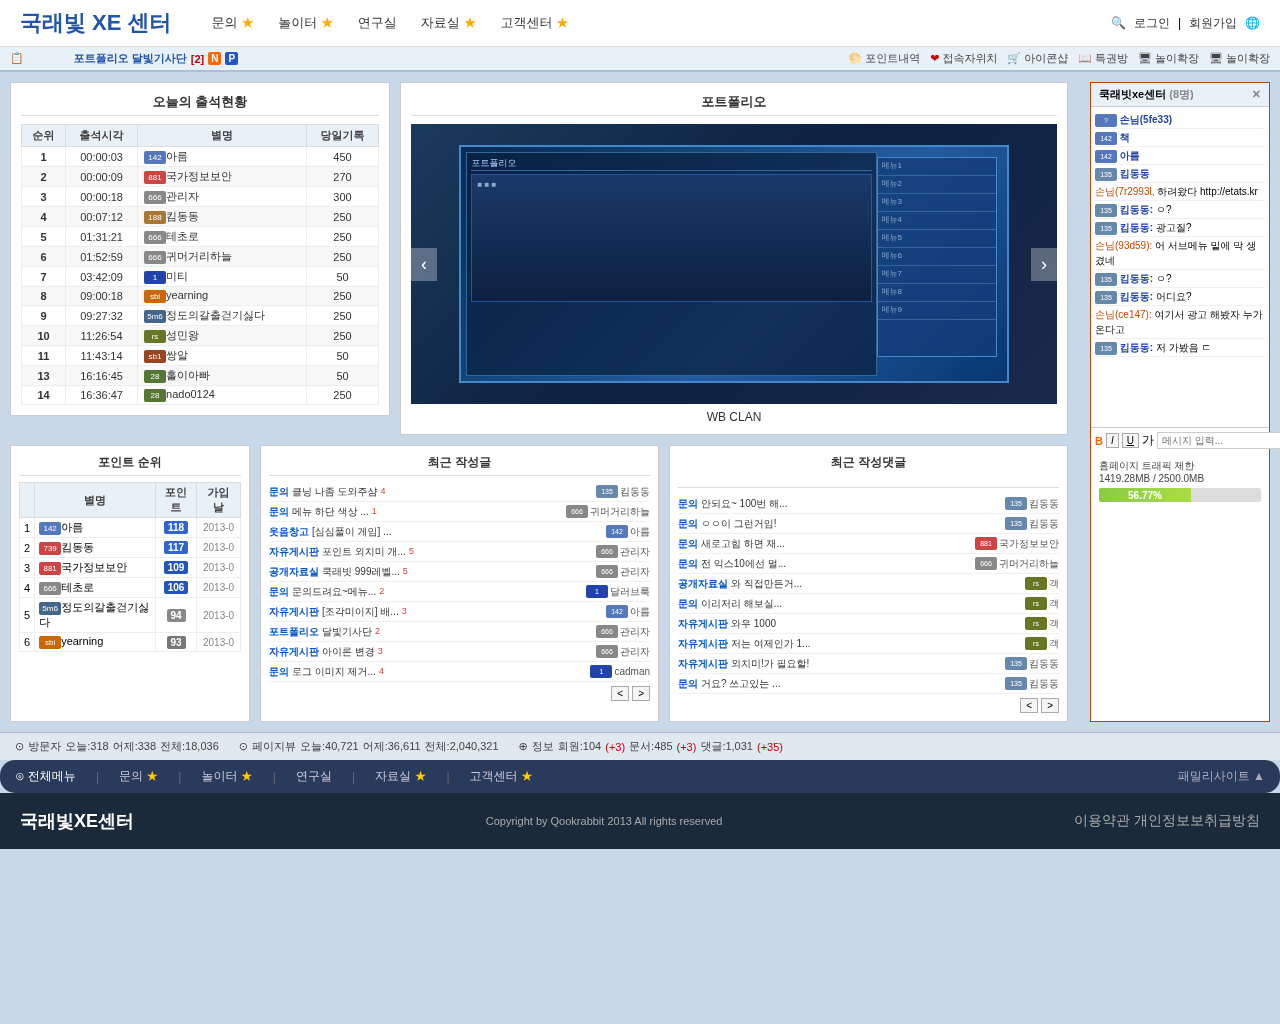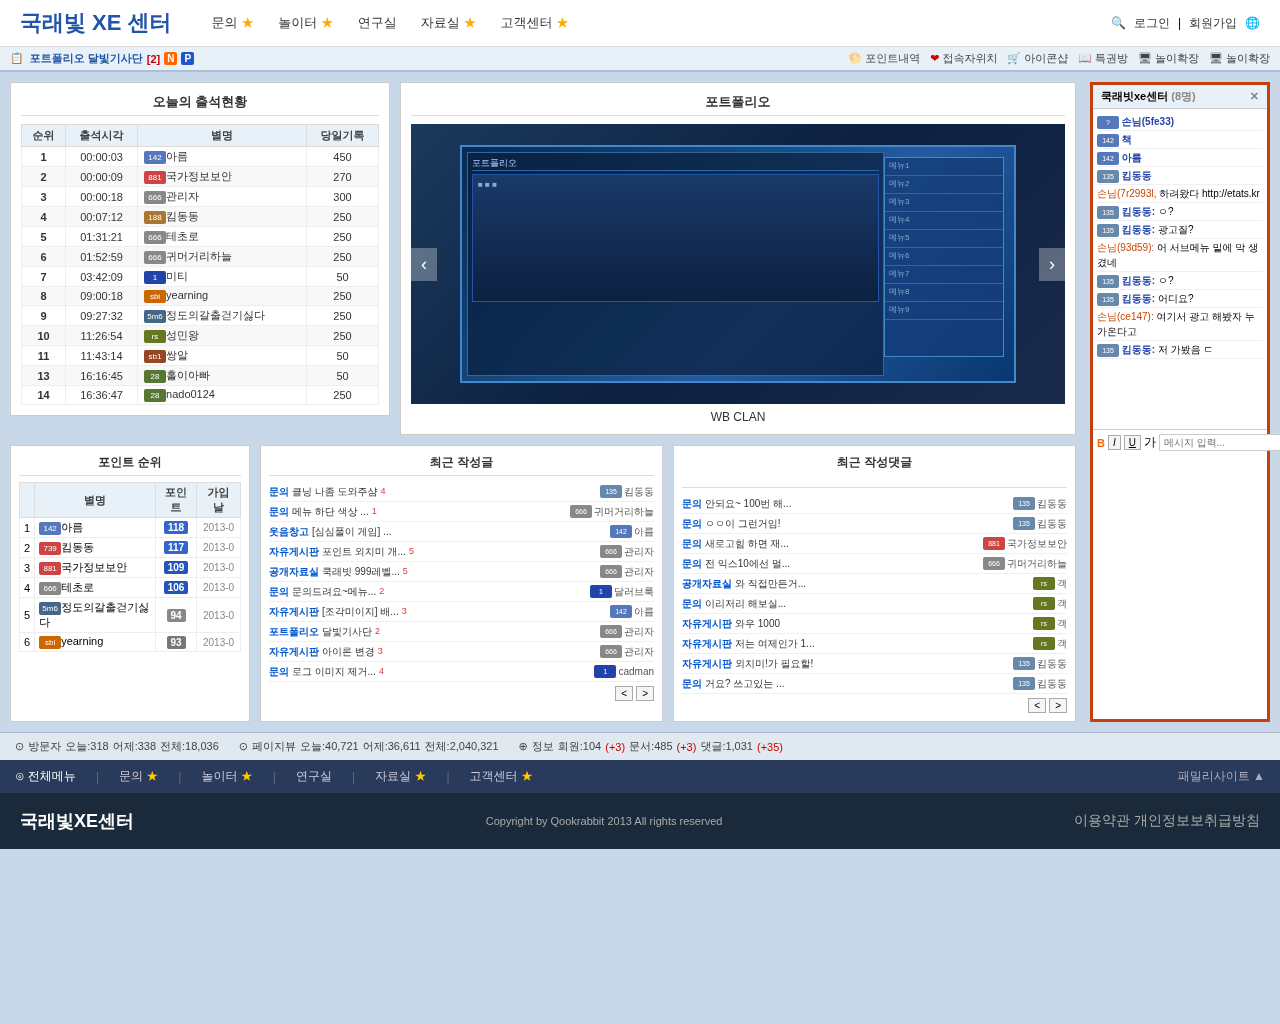--- a/index.html
+++ b/index.html
@@ -9,30 +9,30 @@
     #header { background: #fff; padding: 8px 20px; display: flex; align-items: center; border-bottom: 1px solid #ddd; }
     #logo { font-size: 22px; font-weight: bold; color: #2255aa; margin-right: 40px; }
     #nav { display: flex; gap: 24px; flex: 1; }
     #nav a { text-decoration: none; color: #333; font-size: 13px; }
     #nav a .star { color: #ffaa00; }
     #header-right { display: flex; gap: 8px; font-size: 12px; align-items: center; }
     #header-right a { text-decoration: none; color: #333; }
 
     
     #tabbar { background: #e8f0f8; border-bottom: 2px solid #aac0d8; padding: 4px 10px; display: flex; align-items: center; gap: 6px; font-size: 11px; }
-    #tabbar .tab-title { color: #2255aa; font-weight: bold; display: flex; align-items: center; gap: 4px; }
+    #tabbar .tab-title { color: #2255aa; font-weight: bold; display: flex; align-items: center; gap: 4px; margin-left: 44px; }
     #tabbar-right { margin-left: auto; display: flex; gap: 10px; }
     #tabbar-right .tb-item { display: flex; align-items: center; gap: 3px; color: #444; font-size: 11px; cursor: pointer; }
     .point-icon { color: #ffcc00; }
     .connect-icon { color: #cc0000; }
     .icon-img { color: #33aa33; }
     .book-icon { color: #0055cc; }
 
     
-    #main { display: flex; gap: 4px; padding: 10px; }
+    #main { display: flex; gap: 12px; padding: 10px; }
     #content { flex: 1; display: flex; flex-direction: column; gap: 10px; }
     #sidebar { width: 180px; margin-left: 10px; }
 
     
     #attend-section { background: #fff; border: 1px solid #ccc; padding: 10px; }
     #attend-section h2 { text-align: center; font-size: 13px; color: #333; margin-bottom: 8px; border-bottom: 1px solid #ddd; padding-bottom: 4px; }
     .attend-table { width: 100%; border-collapse: collapse; font-size: 11px; }
     .attend-table th { background: #e8f0f8; border: 1px solid #ddd; padding: 3px 6px; text-align: center; color: #444; }
     .attend-table td { border: 1px solid #eee; padding: 2px 6px; text-align: center; color: #333; }
     .attend-table tr:nth-child(even) { background: #f8f8f8; }
@@ -79,41 +79,41 @@
     .recent-title { color: #333; overflow: hidden; text-overflow: ellipsis; white-space: nowrap; max-width: 180px; }
     .recent-num { color: #cc4444; font-size: 9px; }
     .recent-author { display: flex; align-items: center; gap: 2px; white-space: nowrap; color: #555; }
     .posts-nav { display: flex; justify-content: flex-end; gap: 3px; margin-top: 4px; }
     .nav-btn { border: 1px solid #aaa; background: #f5f5f5; padding: 1px 5px; cursor: pointer; font-size: 10px; }
 
     #recent-comments { flex: 1; background: #fff; border: 1px solid #ccc; padding: 8px; }
     #recent-comments h2 { text-align: center; font-size: 12px; color: #333; margin-bottom: 6px; border-bottom: 1px solid #ddd; padding-bottom: 16px; }
 
     
-    #sidebar-panel { background: #fff; border: 3px solid #c2410c; height: 100%; }
+    #sidebar-panel { background: #fff; border: 1px solid #c2410c; height: 100%; }
     .sidebar-header { background: #e8f0f8; padding: 4px 8px; font-size: 11px; font-weight: bold; display: flex; justify-content: space-between; align-items: center; border-bottom: 1px solid #ccc; }
     .sidebar-close { cursor: pointer; color: #888; }
     .sidebar-chat { height: 320px; overflow-y: auto; padding: 4px; font-size: 10px; line-height: 1.5; }
     .chat-line { padding: 1px 0; border-bottom: 1px solid #f0f0f0; }
     .chat-name { font-weight: bold; color: #2244aa; }
     .chat-guest { color: #cc4400; }
     .chat-toolbar { border-top: 1px solid #ccc; padding: 4px; display: flex; gap: 3px; align-items: center; }
     .chat-format-btn { border: 1px solid #aaa; background: #f5f5f5; padding: 1px 4px; cursor: pointer; font-size: 10px; }
     .chat-input { flex: 1; border: 1px solid #ccc; padding: 2px 4px; font-size: 10px; }
     .sidebar-traffic { padding: 6px 8px; font-size: 10px; color: #444; }
     .traffic-bar-wrap { background: #ddd; height: 14px; border-radius: 2px; overflow: hidden; margin-top: 4px; }
     .traffic-bar { background: linear-gradient(90deg, #88cc44, #aadd44); height: 100%; display: flex; align-items: center; justify-content: center; color: #fff; font-size: 10px; font-weight: bold; }
 
     
     #footer-stats { background: #e0e8f0; border-top: 1px solid #aabbd0; padding: 6px 15px; display: flex; gap: 20px; font-size: 11px; color: #444; }
     #footer-stats .stat-group { display: flex; align-items: center; gap: 4px; }
     .stat-plus { color: #cc0000; }
 
     
-    #bottom-nav { background: #2a3a5a; padding: 8px 15px; display: flex; align-items: center; gap: 20px; }
+    #bottom-nav { background: #2a3a5a; padding: 8px 15px; display: flex; align-items: center; gap: 20px; border-radius: 15px; }
     #bottom-nav a { text-decoration: none; color: #ccd; font-size: 12px; }
     #bottom-nav .all-menu { color: #fff; display: flex; align-items: center; gap: 4px; }
     #bottom-nav .family-site { margin-left: auto; color: #aab; }
 
     
     #footer { background: #1a2a3a; padding: 16px 20px; display: flex; justify-content: space-between; align-items: center; }
     #footer .footer-logo { color: #fff; font-size: 18px; font-weight: bold; }
     #footer .footer-copy { color: #aaa; font-size: 11px; }
     #footer .footer-terms { color: #aaa; font-size: 14px; }
 
@@ -653,20 +653,29 @@
           <div class="chat-line"><span class="chat-guest">손님(ce147):</span> 여기서 광고 해봤자 누가온다고</div>
           <div class="chat-line"><span class="mini-badge" style="background:#6688aa;font-size:7px;">135</span> <span class="chat-name">킴동동:</span> 저 가봤음 ㄷ</div>
         </div>
       <div class="chat-toolbar">
         <span style="color:#ff6600;font-weight:bold;font-size:11px;">B</span>
         <button class="chat-format-btn"><i>I</i></button>
         <button class="chat-format-btn"><u>U</u></button>
         <span style="font-size:12px;cursor:pointer;">가</span>
         <input class="chat-input" type="text" placeholder="메시지 입력..." style="">
       </div>
+      <div class="sidebar-traffic">
+        <div>홈페이지 트래픽 제한</div>
+        <div>
+          <span>1419.28MB</span> / <span>2500.0MB</span>
+        </div>
+        <div class="traffic-bar-wrap">
+          <div class="traffic-bar" id="traffic-bar" style="width: 56.77%;">56.77%</div>
+        </div>
+      </div>
     </div>
   </div>
 </div>
 
 <div id="footer-stats">
   <div class="stat-group">
     <span>⊙</span>
     <span>방문자</span>
     <span>오늘:318</span>
     <span>어제:338</span>

